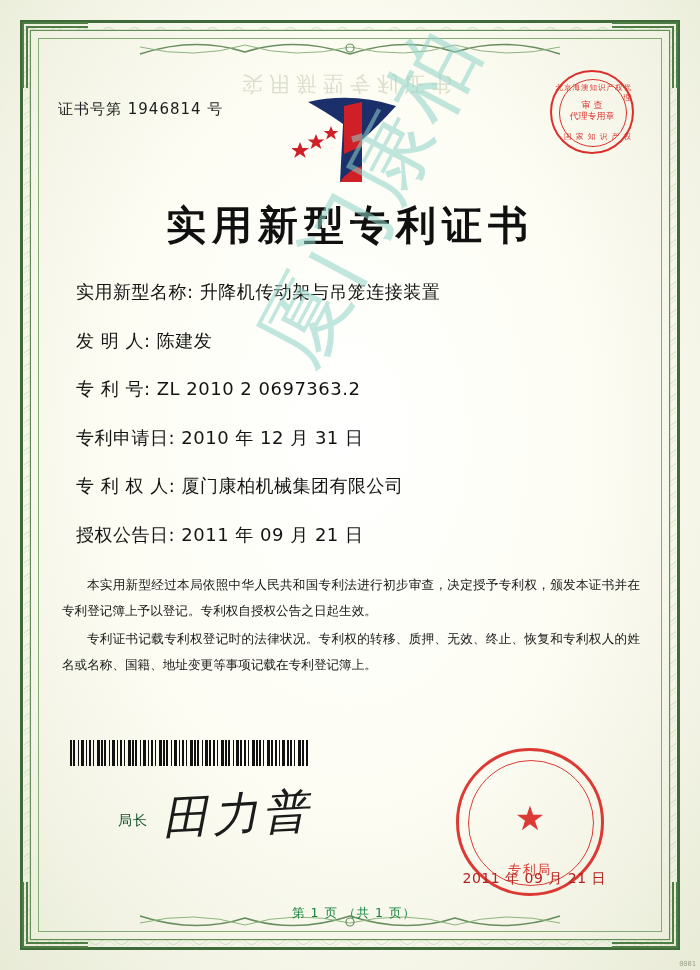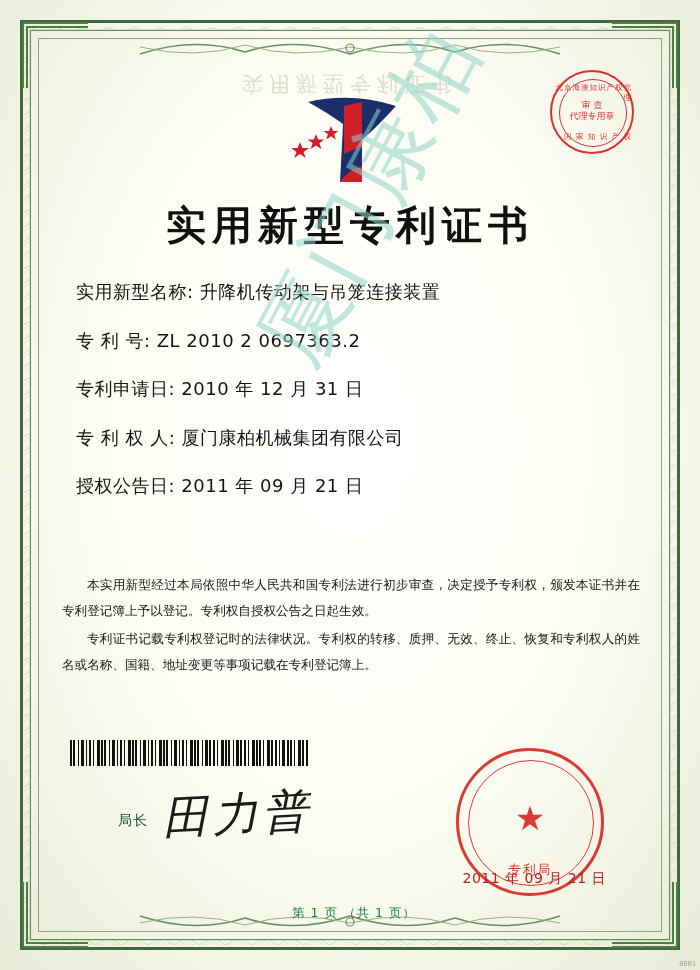--- a/index.html
+++ b/index.html
@@ -339,20 +339,21 @@
   <div class="ornament-bottom">
     <svg width="430" height="26" viewBox="0 0 430 26" xmlns="http://www.w3.org/2000/svg">
       <path d="M5 6 Q60 24 110 8 Q160 24 215 6 Q270 24 320 8 Q370 24 425 6" fill="none" stroke="#4e7d45" stroke-width="1.6"></path>
       <path d="M5 13 Q60 0 110 15 Q160 0 215 13 Q270 0 320 15 Q370 0 425 13" fill="none" stroke="#7ba76b" stroke-width="1"></path>
       <circle cx="215" cy="12" r="4" fill="none" stroke="#4e7d45" stroke-width="1.2"></circle>
     </svg>
   </div>
 
   <div class="ghost-text">实用新型专利证书</div>
 
+  <div class="cert-no">证书号第 1946814 号</div>
 
   <div class="logo">
     <svg width="120" height="92" viewBox="0 0 120 92" xmlns="http://www.w3.org/2000/svg">
       <path d="M16 6 Q60 -4 104 10 Q86 30 70 44 Q52 26 16 6 Z" fill="#1b2f6b"></path>
       <path d="M52 10 L70 6 L70 86 L48 86 Z" fill="#1b2f6b"></path>
       <path d="M52 10 L70 6 L70 50 L52 58 Z" fill="#cf1f27"></path>
       <path d="M48 86 L70 86 L70 70 Q56 74 48 86 Z" fill="#cf1f27"></path>
       <g fill="#cf1f27">
         <polygon points="8,46 10.4,52 17,52 11.6,56 13.8,62 8,58 2.2,62 4.4,56 -1,52 5.6,52"></polygon>
         <polygon points="24,38 26.2,43.6 32.2,43.6 27.4,47.2 29.4,53 24,49.4 18.6,53 20.6,47.2 15.8,43.6 21.8,43.6"></polygon>
@@ -372,20 +373,24 @@
   </div>
 
   <div class="doc-title">实用新型专利证书</div>
 
   <div class="fields">
     <div class="field-row">
       <span class="lbl">实用新型名称:</span>
       <span class="val">升降机传动架与吊笼连接装置</span>
     </div>
     <div class="field-row">
+      <span class="lbl">发    明    人:</span>
+      <span class="val">陈建发</span>
+    </div>
+    <div class="field-row">
       <span class="lbl">专    利    号:</span>
       <span class="val">ZL 2010 2 0697363.2</span>
     </div>
     <div class="field-row">
       <span class="lbl">专利申请日:</span>
       <span class="val">2010 年 12 月 31 日</span>
     </div>
     <div class="field-row">
       <span class="lbl">专  利  权  人:</span>
       <span class="val">厦门康柏机械集团有限公司</span>

